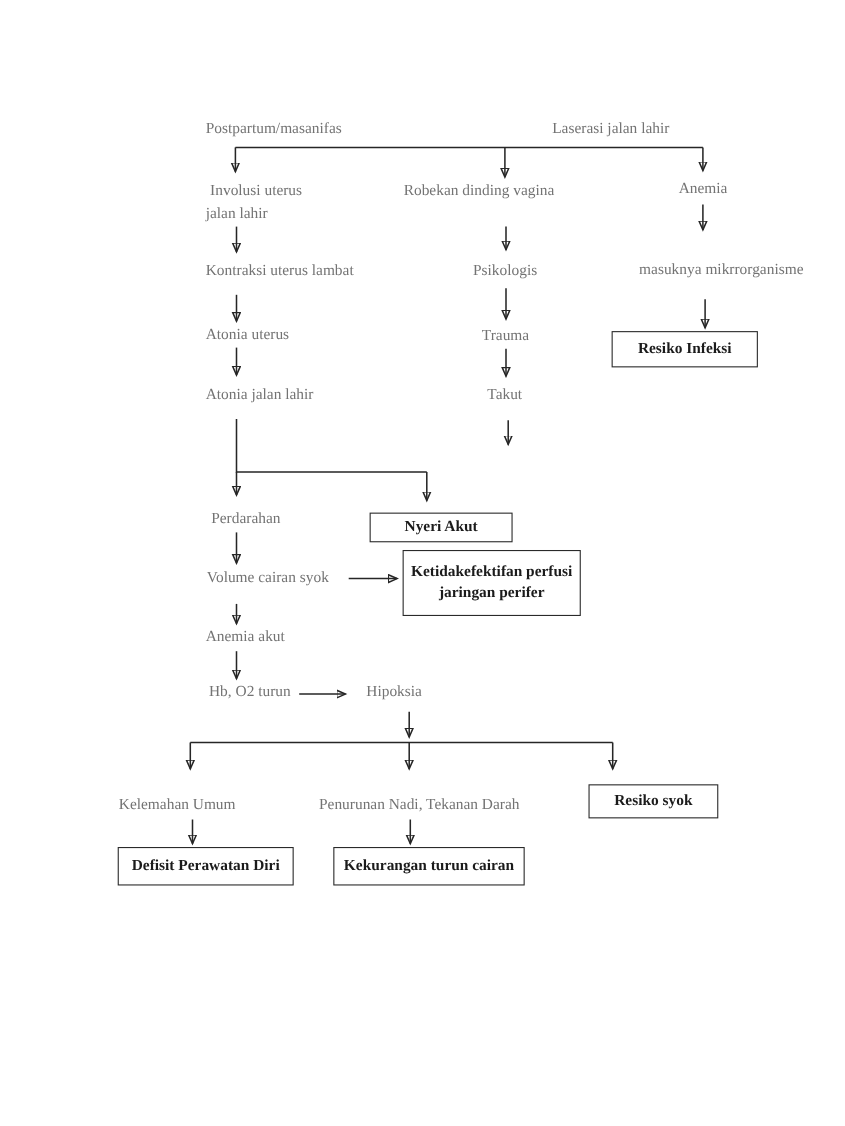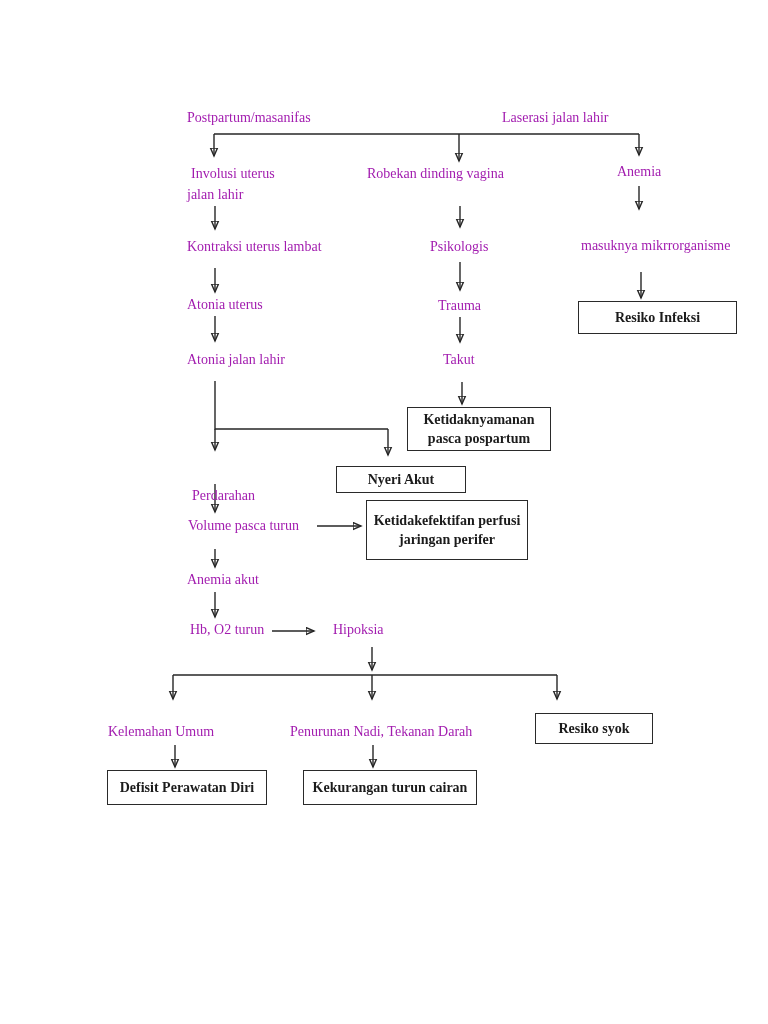--- a/index.html
+++ b/index.html
@@ -9,21 +9,21 @@
     background:#ffffff;
     font-family:"Liberation Serif","DejaVu Serif",serif;
     color:#1b1b1b;
     overflow:hidden;
   }
   .t{
     position:absolute;
     font-size:14px;
     line-height:16px;
     white-space:nowrap;
-    color:#a21caf;
+    color:#737373;
   }
   .box{
     position:absolute;
     border:1.6px solid #2a2a2a;
     box-sizing:border-box;
     display:flex;
     flex-direction:column;
     align-items:center;
     justify-content:center;
     font-weight:bold;
@@ -104,37 +104,33 @@
   <div class="t" style="left:187px;top:239px">Kontraksi uterus lambat</div>
   <div class="t" style="left:430px;top:239px">Psikologis</div>
   <div class="t" style="left:581px;top:238px">masuknya mikrrorganisme</div>
 
   <div class="t" style="left:187px;top:297px">Atonia uterus</div>
   <div class="t" style="left:438px;top:298px">Trauma</div>
 
   <div class="t" style="left:187px;top:352px">Atonia jalan lahir</div>
   <div class="t" style="left:443px;top:352px">Takut</div>
 
-  <div class="t" style="left:192px;top:488px">Perdarahan</div>
-  <div class="t" style="left:188px;top:518px">Volume pasca turun</div>
+  <div class="t" style="left:192px;top:464px">Perdarahan</div>
+  <div class="t" style="left:188px;top:518px">Volume cairan syok</div>
   <div class="t" style="left:187px;top:572px">Anemia akut</div>
   <div class="t" style="left:190px;top:622px">Hb, O2 turun</div>
   <div class="t" style="left:333px;top:622px">Hipoksia</div>
 
   <div class="t" style="left:108px;top:724px">Kelemahan Umum</div>
   <div class="t" style="left:290px;top:724px">Penurunan Nadi, Tekanan Darah</div>
 
-  <div class="box" style="left:578px;top:301px;width:159px;height:33px">
+  <div class="box" style="left:556px;top:301px;width:133px;height:33px">
     <span>Resiko Infeksi</span>
   </div>
 
-  <div class="box" style="left:407px;top:407px;width:144px;height:44px">
-    <span>Ketidaknyamanan</span>
-    <span>pasca pospartum</span>
-  </div>
 
   <div class="box" style="left:336px;top:466px;width:130px;height:27px">
     <span>Nyeri Akut</span>
   </div>
 
   <div class="box" style="left:366px;top:500px;width:162px;height:60px">
     <span>Ketidakefektifan perfusi</span>
     <span>jaringan perifer</span>
   </div>
 

